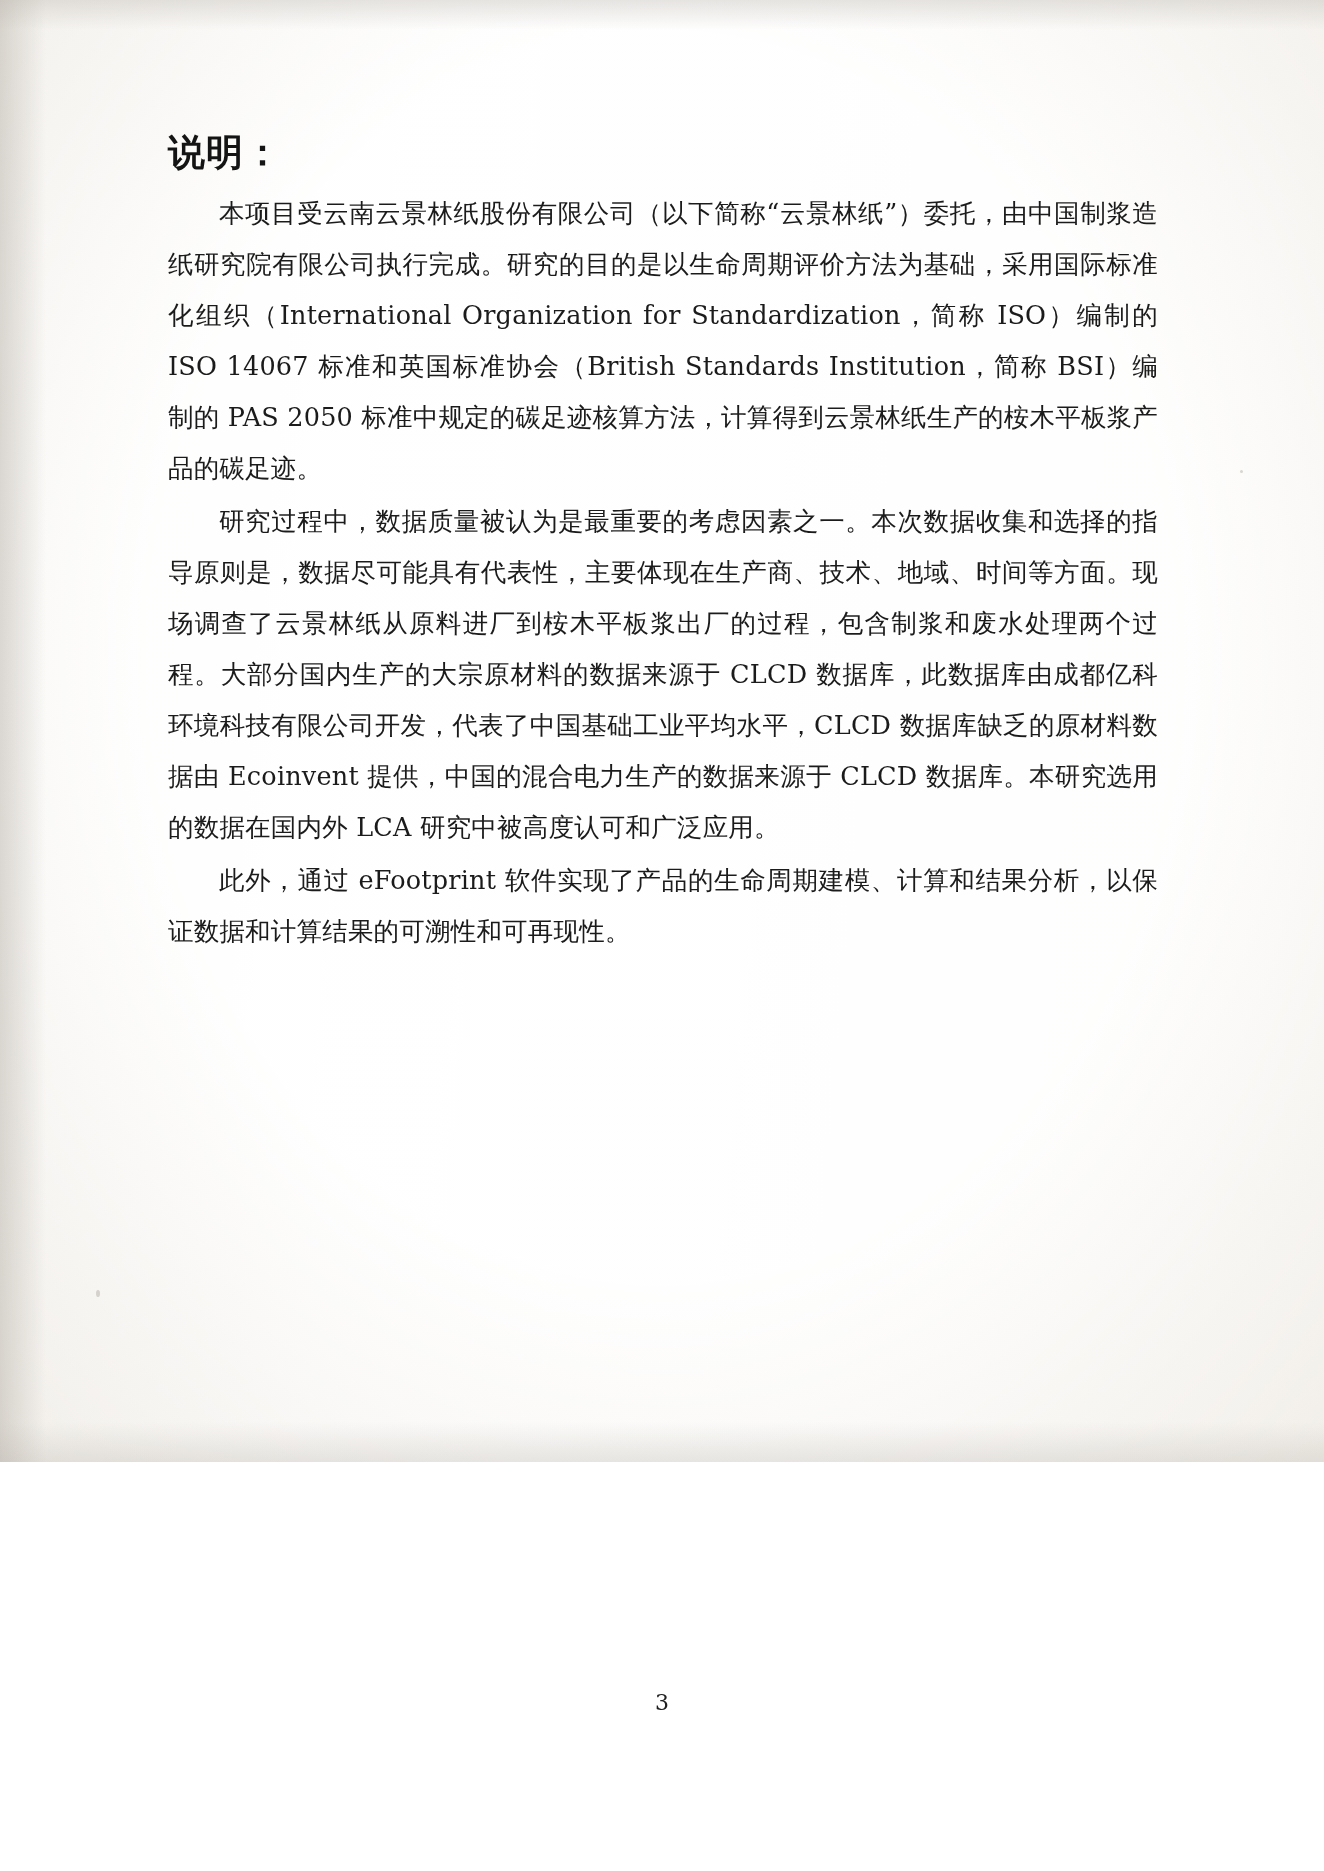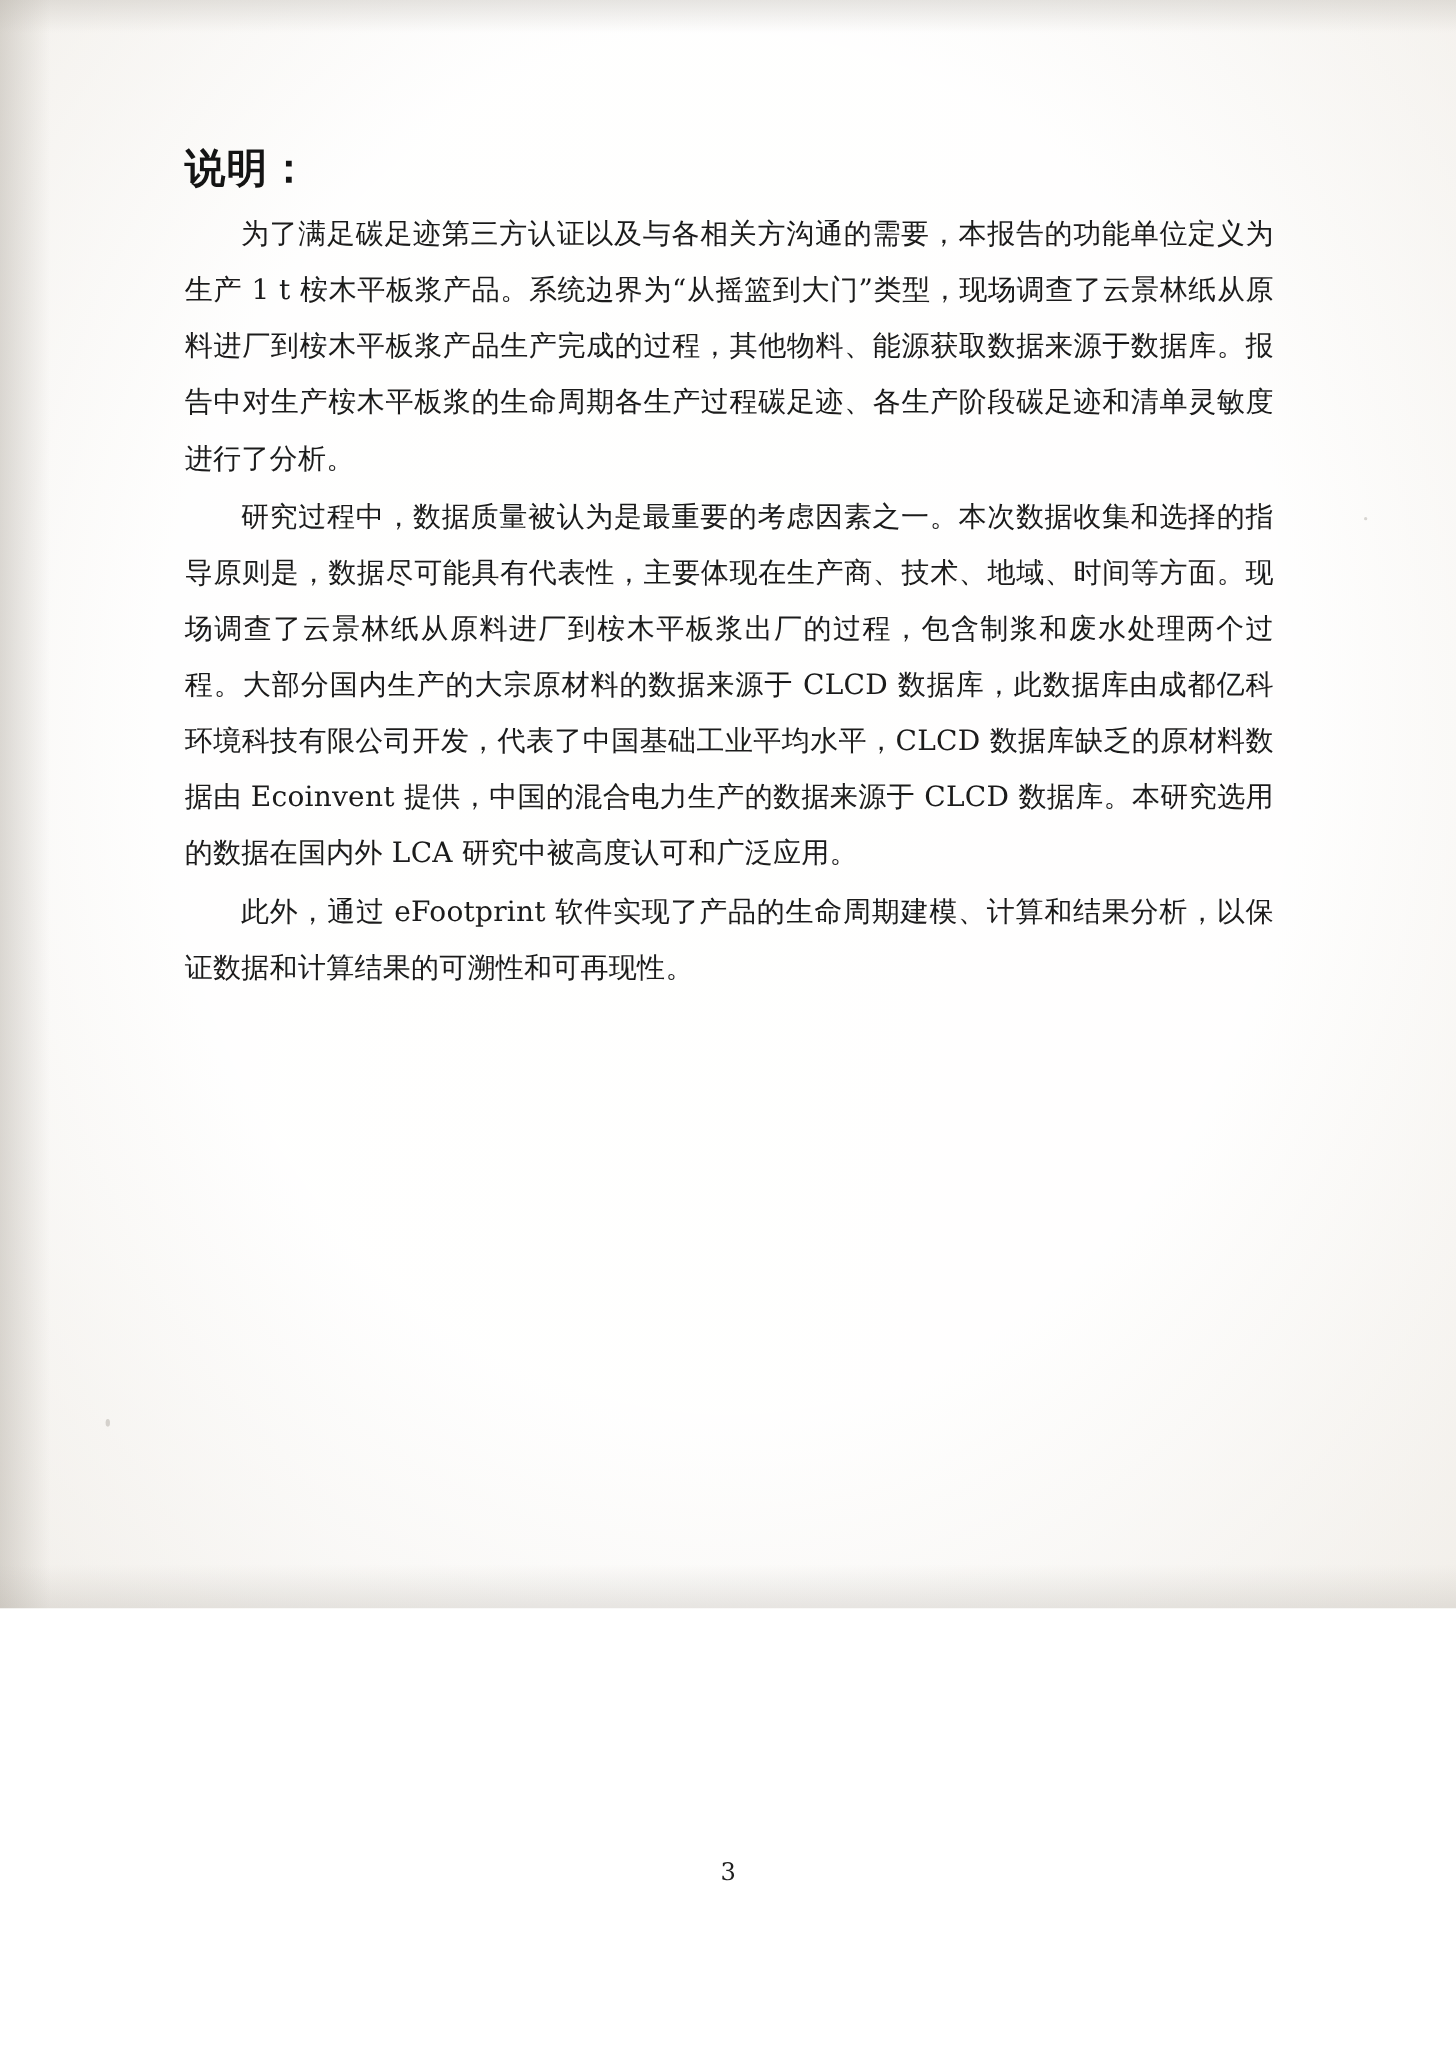--- a/index.html
+++ b/index.html
@@ -102,19 +102,19 @@
   <div class="edge-shadow-left"></div>
   <div class="edge-shadow-top"></div>
   <div class="edge-shadow-bottom"></div>
 
   <div class="speck" style="left:96px; top:1290px; width:4px; height:7px;"></div>
   <div class="speck" style="left:1240px; top:470px; width:3px; height:3px;"></div>
 
   <div class="content">
     <h1 class="doc-title">说明：</h1>
 
-    <p class="para">为了满足碳足迹第三方认证以及与各相关方沟通的需要，本报告的功能单位定义为生产 1 t 桉木平板浆产品。系统边界为“从摇篮到大门”类型，现场调查了云景林纸从原料进厂到桉木平板浆产品生产完成的过程，其他物料、能源获取数据来源于数据库。报告中对生产桉木平板浆的生命周期各生产过程碳足迹、各生产阶段碳足迹和清单灵敏度进行了分析。</p>
+    <p class="para">本项目受云南云景林纸股份有限公司（以下简称“云景林纸”）委托，由中国制浆造纸研究院有限公司执行完成。研究的目的是以生命周期评价方法为基础，采用国际标准化组织（International Organization for Standardization，简称 ISO）编制的 ISO 14067 标准和英国标准协会（British Standards Institution，简称 BSI）编制的 PAS 2050 标准中规定的碳足迹核算方法，计算得到云景林纸生产的桉木平板浆产品的碳足迹。</p>
     <p class="para">研究过程中，数据质量被认为是最重要的考虑因素之一。本次数据收集和选择的指导原则是，数据尽可能具有代表性，主要体现在生产商、技术、地域、时间等方面。现场调查了云景林纸从原料进厂到桉木平板浆出厂的过程，包含制浆和废水处理两个过程。大部分国内生产的大宗原材料的数据来源于 CLCD 数据库，此数据库由成都亿科环境科技有限公司开发，代表了中国基础工业平均水平，CLCD 数据库缺乏的原材料数据由 Ecoinvent 提供，中国的混合电力生产的数据来源于 CLCD 数据库。本研究选用的数据在国内外 LCA 研究中被高度认可和广泛应用。</p>
     <p class="para">此外，通过 eFootprint 软件实现了产品的生命周期建模、计算和结果分析，以保证数据和计算结果的可溯性和可再现性。</p>
   </div>
 
   <div class="page-number">3</div>
 </div>
 
 </body></html>

